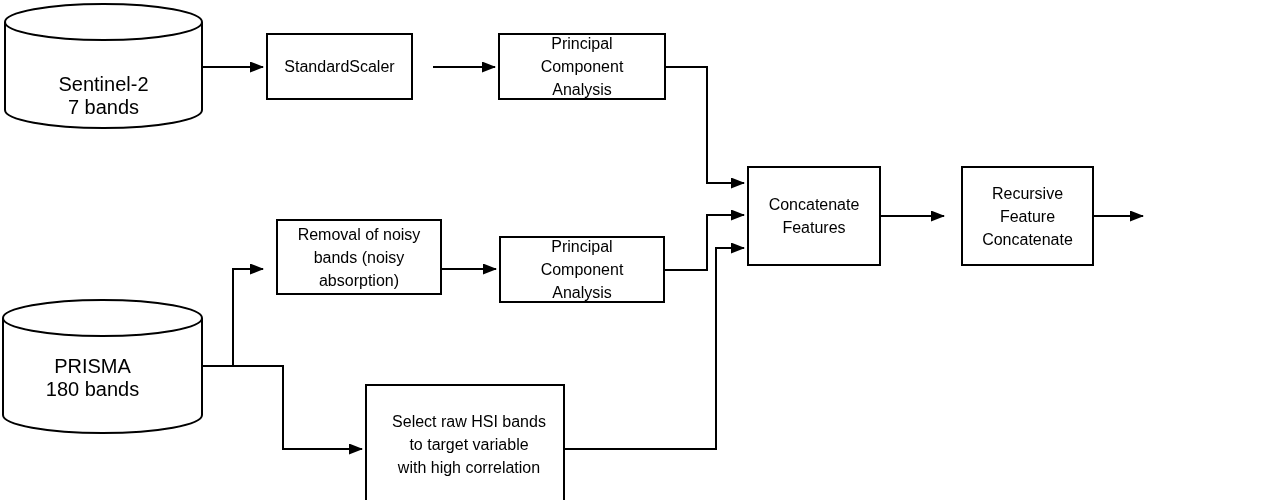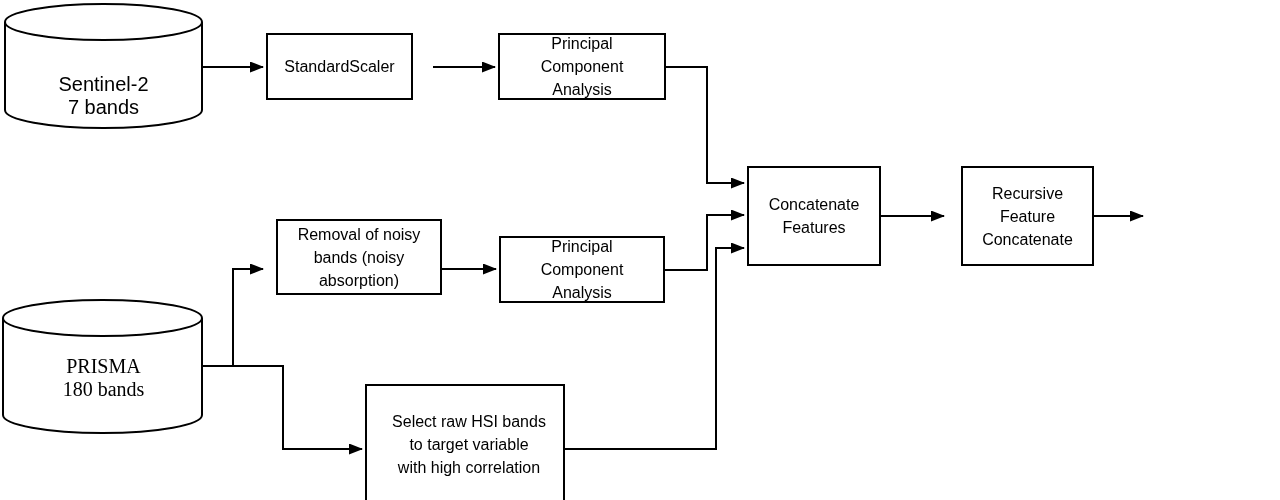--- a/index.html
+++ b/index.html
@@ -81,21 +81,21 @@
     <path d="M665,270 L707,270 L707,215 L744,215" fill="none" stroke="#000000" stroke-width="2" marker-end="url(#arrow)"></path>
     <path d="M565,449 L716,449 L716,248 L744,248" fill="none" stroke="#000000" stroke-width="2" marker-end="url(#arrow)"></path>
     <path d="M881,216 L944,216" fill="none" stroke="#000000" stroke-width="2" marker-end="url(#arrow)"></path>
     <path d="M1080,216 L1143,216" fill="none" stroke="#000000" stroke-width="2" marker-end="url(#arrow)"></path>
   </svg>
 
   <div class="cyl-label" style="left:5px; top:38px; width:197px; height:67px;margin-top:24px;">
     <span class="ln">Sentinel-2</span>
     <span class="ln">7 bands</span>
   </div>
-  <div class="cyl-label" style="left:14px; top:330px; width:179px; height:95px;font-family:Liberation Serif, serif;">
+  <div class="cyl-label" style="left:3px; top:330px; width:179px; height:95px;">
     <span class="ln">PRISMA</span>
     <span class="ln">180 bands</span>
   </div>
 
   <div class="node" style="left:266px; top:33px; width:147px; height:67px;">
     <span class="ln">StandardScaler</span>
   </div>
 
   <div class="node" style="left:498px; top:33px; width:168px; height:67px;">
     <span class="ln">Principal</span>

